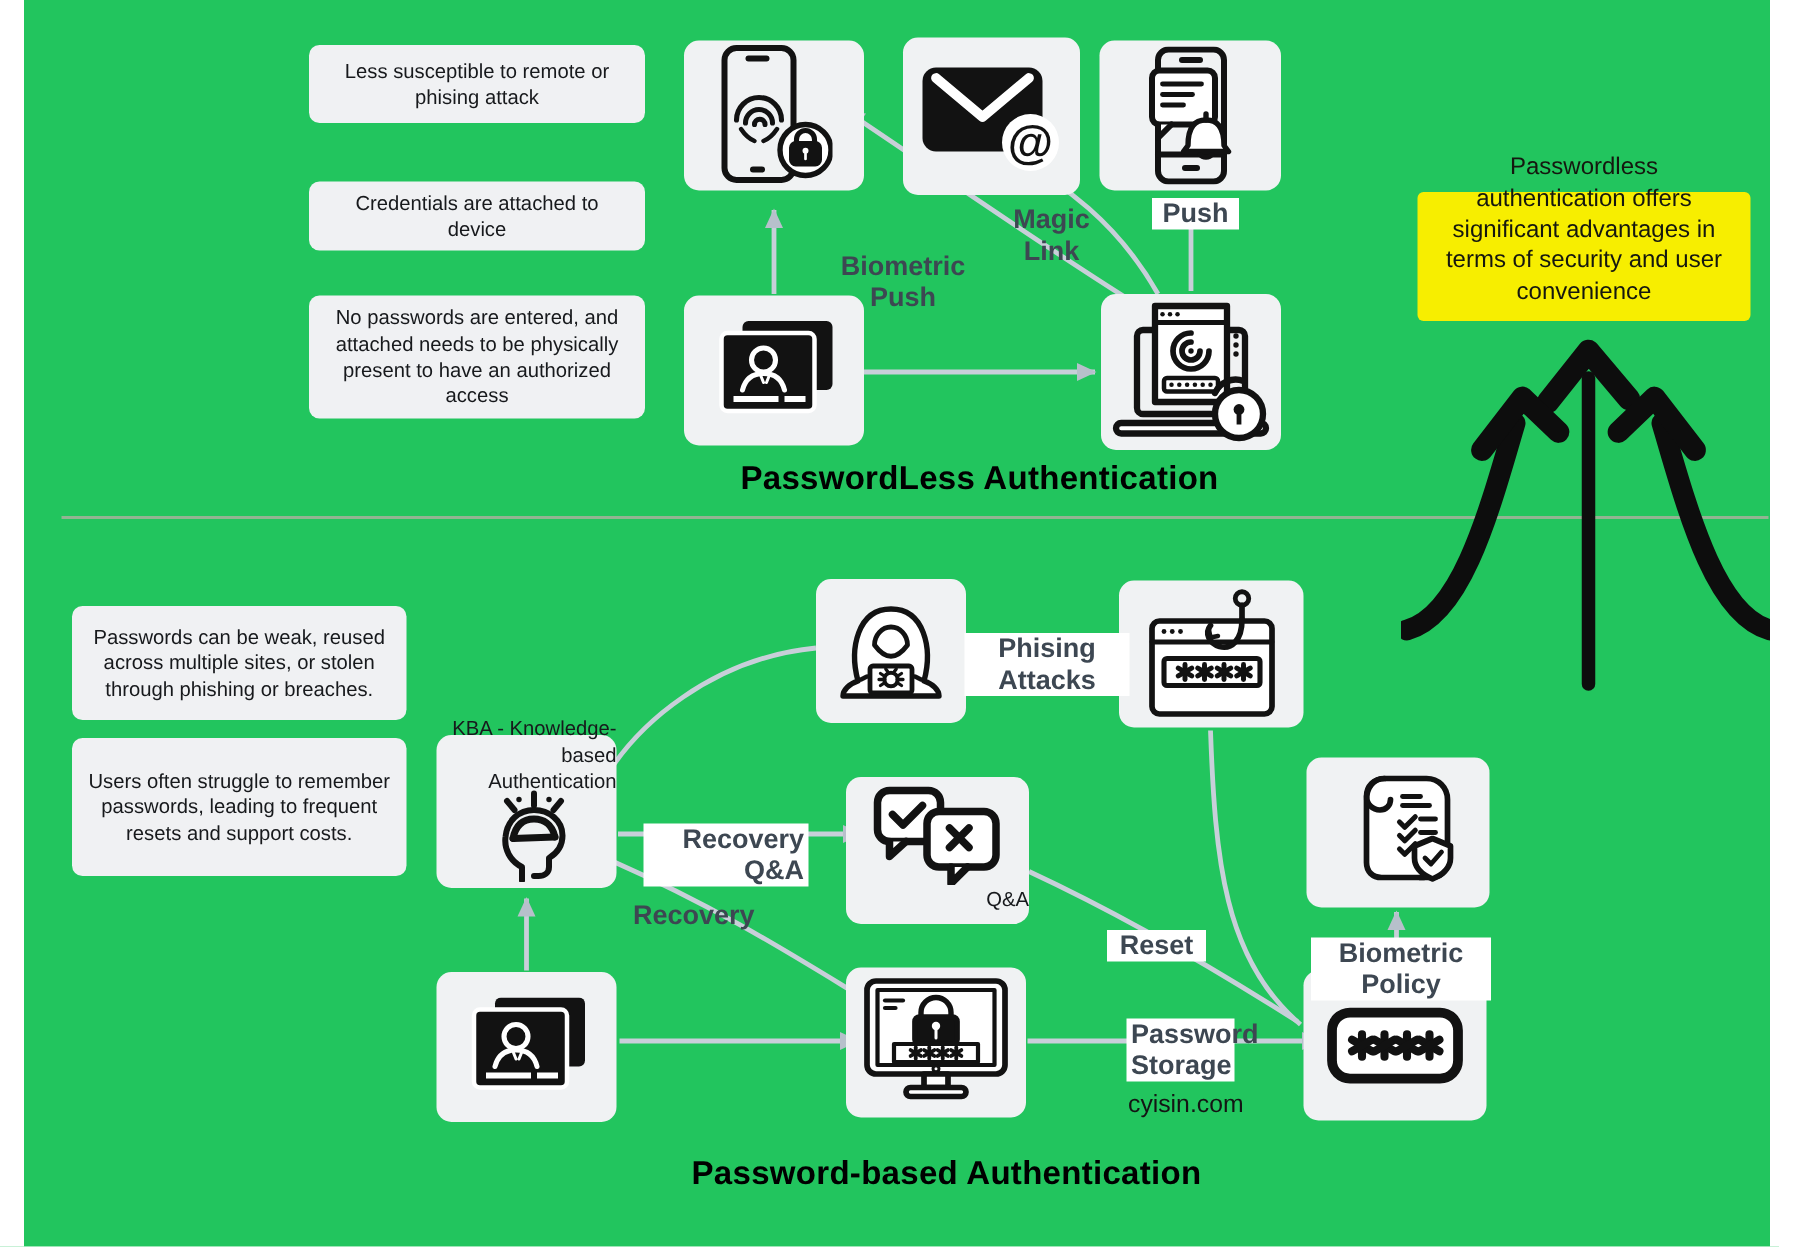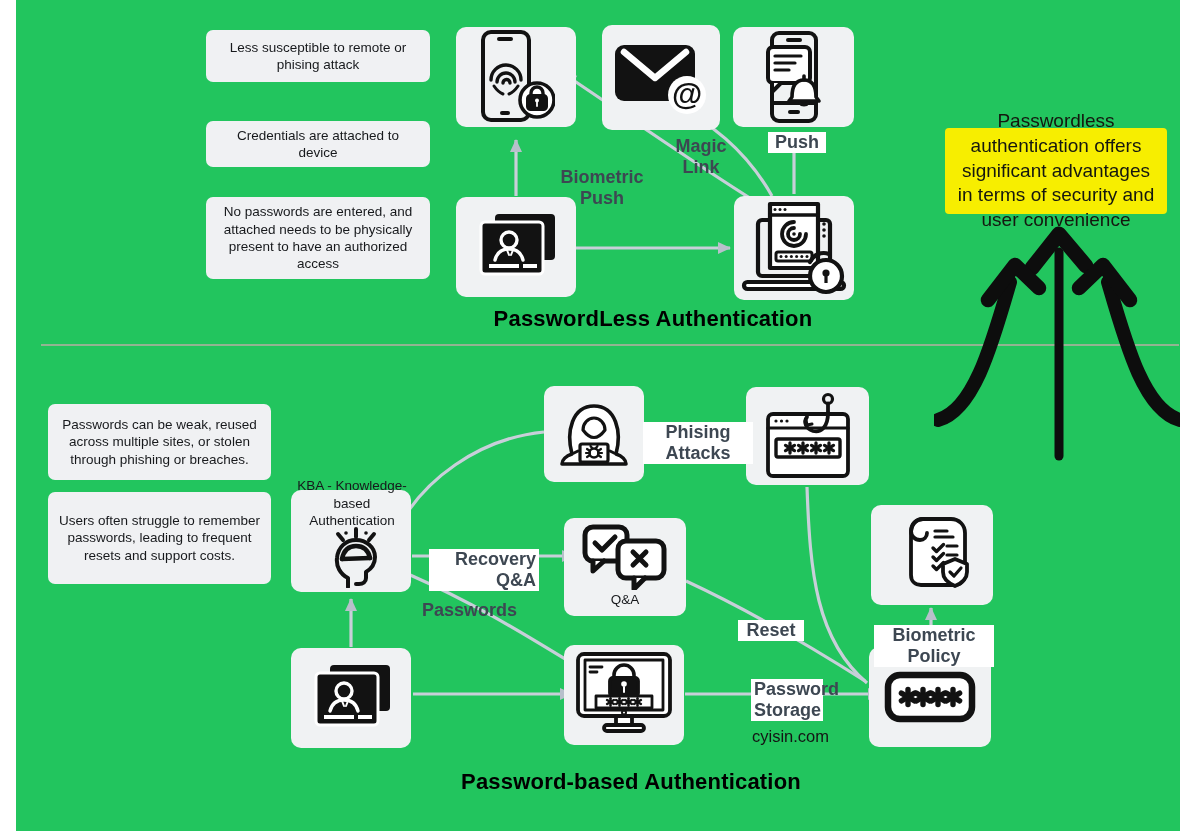--- a/index.html
+++ b/index.html
@@ -9,24 +9,24 @@
   .tbox{position:absolute;background:#f0f1f3;border-radius:7px;display:flex;align-items:center;
         justify-content:center;text-align:center;font-size:13.5px;line-height:1.28;color:#17191c;
         padding:6px 10px;box-sizing:border-box;}
   .node{position:absolute;background:#f0f2f3;border-radius:10px;display:flex;align-items:center;
         justify-content:center;}
   .lbl{position:absolute;font-size:18px;font-weight:bold;color:#3d4752;text-align:center;
        line-height:1.18;}
   .bgw{background:#ffffff;padding:0 3px;}
   .title{position:absolute;font-size:22px;font-weight:bold;color:#000;text-align:center;
          letter-spacing:.2px;}
-  .note{position:absolute;background:#f7ee00;border-radius:4px;display:flex;align-items:center;
-        justify-content:center;text-align:center;font-size:19px;line-height:1.3;color:#15170f;
+  .note{position:absolute;background:#f7ee00;border-radius:4px;display:flex;align-items:flex-end;
+        justify-content:center;text-align:center;font-size:16px;line-height:1.3;color:#15170f;
         padding:8px 12px;box-sizing:border-box;}
-  .kba-text{position:absolute;font-size:13.5px;color:#17191c;text-align:center;line-height:1.3;}
+  .kba-text{position:absolute;font-size:13.5px;color:#17191c;text-align:right;line-height:1.3;}
   .plain{position:absolute;font-size:16.5px;color:#141414;}
   .divider{position:absolute;height:2px;background:#92b492;}
   svg{display:block;}
   .conn{position:absolute;left:0;top:0;pointer-events:none;}
   .icon{stroke:#121212;fill:none;stroke-linecap:round;stroke-linejoin:round;}
 </style>
 </head>
 <body>
 
 <div class="canvas">
@@ -313,21 +313,21 @@
       <rect x="4" y="4" width="84" height="44" rx="12" stroke-width="6.5" fill="#ffffff"></rect>
       <use href="#astC" transform="translate(24,26)"></use>
       <use href="#astC" transform="translate(39,26)"></use>
       <use href="#astC" transform="translate(54,26)"></use>
       <use href="#astC" transform="translate(69,26)"></use>
     </svg>
   </div>
 
   <div class="lbl bgw" style="left:627px;top:422px;width:104px;">Phising Attacks</div>
   <div class="lbl bgw" style="left:413px;top:549px;width:104px;text-align:right;">Recovery Q&amp;A</div>
-  <div class="lbl" style="left:406px;top:600px;width:80px;">Passwords</div>
+  <div class="lbl" style="left:406px;top:600px;width:80px;">Recovery</div>
   <div class="lbl bgw" style="left:722px;top:620px;width:60px;">Reset</div>
   <div class="lbl bgw" style="left:735px;top:679px;width:66px;text-align:left;">Password Storage</div>
   <div class="lbl bgw" style="left:858px;top:625px;width:114px;">Biometric Policy</div>
 
   <div class="plain" style="left:736px;top:727px;">cyisin.com</div>
 
   <div class="title" style="left:415px;top:769px;width:400px;">Password-based Authentication</div>
 
 </div>
 

